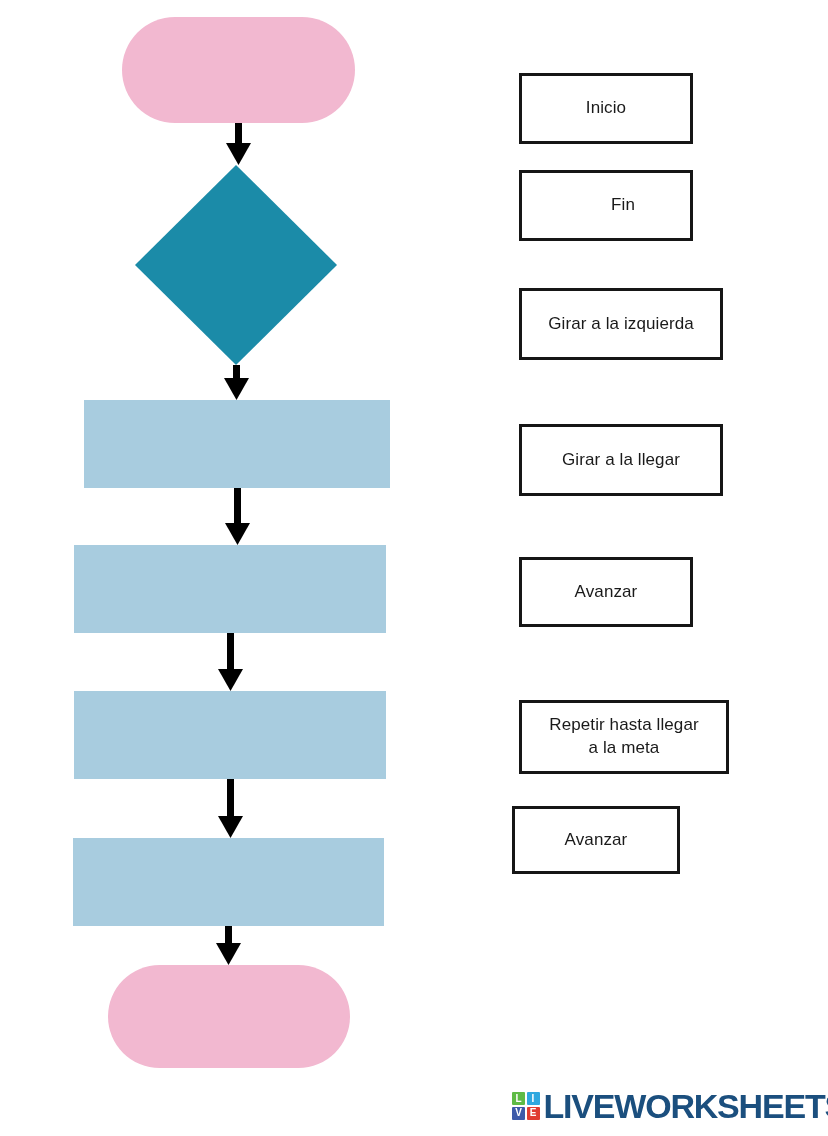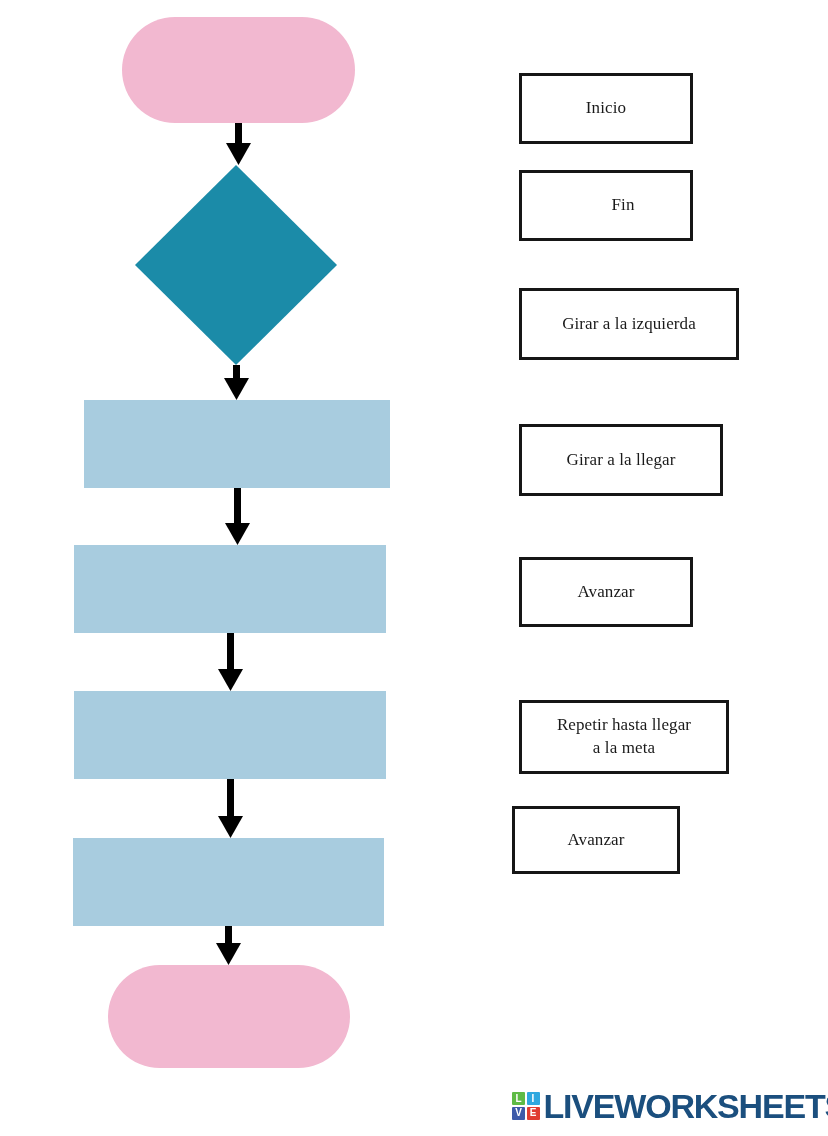--- a/index.html
+++ b/index.html
@@ -45,21 +45,20 @@
     border: 3px solid #161616;
     display: flex;
     align-items: center;
     justify-content: center;
     text-align: center;
     color: #1a1a1a;
     font-size: 17px;
     line-height: 1.35;
     letter-spacing: 0.1px;
     padding: 2px 6px;
-    font-family: Liberation Serif, serif;
   }
   .label-box span { display: block; white-space: pre-line; }
 
   
   #logo {
     position: absolute;
     display: flex;
     align-items: center;
   }
   .logo-tiles {
@@ -144,21 +143,21 @@
       </div>
     </div>
 
   <div id="answer-bank">
       <div class="label-box" style="left: 519px; top: 73px; width: 174px; height: 71px;">
         <span>Inicio</span>
       </div>
       <div class="label-box" style="left: 519px; top: 170px; width: 174px; height: 71px; padding-left: 40px;">
         <span>Fin</span>
       </div>
-      <div class="label-box" style="left: 519px; top: 288px; width: 220px; height: 72px; text-align: center;">
+      <div class="label-box" style="left: 519px; top: 288px; width: 204px; height: 72px; text-align: center;">
         <span>Girar a la izquierda</span>
       </div>
       <div class="label-box" style="left: 519px; top: 424px; width: 204px; height: 72px;">
         <span>Girar a la llegar</span>
       </div>
       <div class="label-box" style="left: 519px; top: 557px; width: 174px; height: 70px;">
         <span>Avanzar</span>
       </div>
       <div class="label-box" style="left: 519px; top: 700px; width: 210px; height: 74px;">
         <span>Repetir hasta llegar

